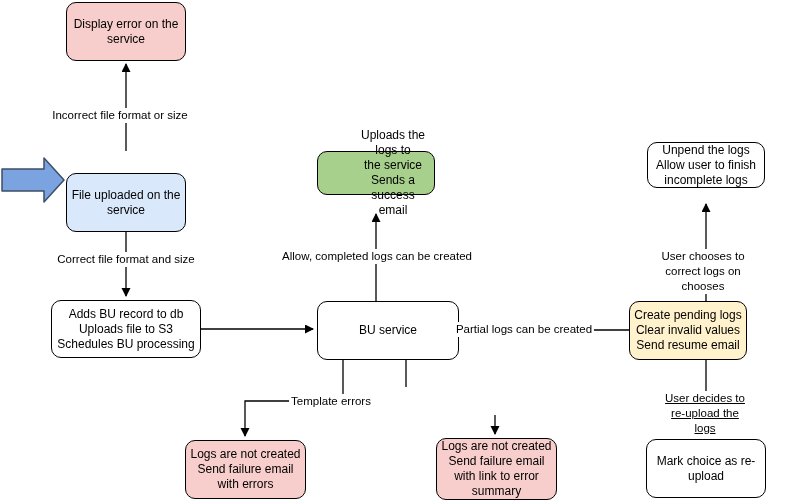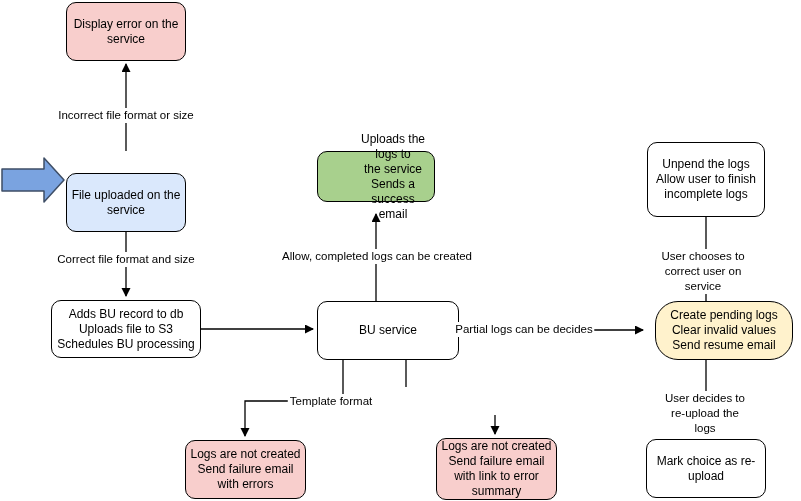--- a/index.html
+++ b/index.html
@@ -37,46 +37,46 @@
   .node.pink   { background: #f8cecc; }
   .node.blue   { background: #dae8fc; }
   .node.green  { background: #a8d08d; }
   .node.yellow { background: #fff2cc; }
   .node.white  { background: #ffffff; }
 
   #n-display-error { left: 66px;  top: 2px;   width: 120px; height: 59px; }
   #n-file-uploaded { left: 66px;  top: 151px; width: 120px; height: 59px; margin-top: 22px; }
   #n-adds-bu       { left: 51px;  top: 300px; width: 150px; height: 58px; }
   #n-bu-service    { left: 317px; top: 301px; width: 142px; height: 59px; }
-  #n-uploads-logs  { left: 317px; top: 151px; width: 118px; height: 51px; padding-left: 37px; }
-  #n-unpend        { left: 647px; top: 142px; width: 118px; height: 75px; }
-  #n-create-pending{ left: 655px; top: 301px; width: 138px; height: 59px; border-radius: 23px; }
+  #n-uploads-logs  { left: 317px; top: 151px; width: 118px; height: 44px; padding-left: 37px; }
+  #n-unpend        { left: 647px; top: 142px; width: 118px; height: 46px; }
+  #n-create-pending{ left: 629px; top: 301px; width: 118px; height: 59px; }
   #n-mark-choice   { left: 646px; top: 439px; width: 120px; height: 59px; }
   #n-fail-errors   { left: 185px; top: 440px; width: 121px; height: 59px; }
   #n-fail-summary  { left: 436px; top: 438px; width: 121px; height: 62px; }
 
   .edge-label {
     position: absolute;
     transform: translateX(-50%);
     background: #ffffff;
     font-size: 11.5px;
     line-height: 15px;
     color: #000000;
     text-align: center;
     white-space: pre-line;
     padding: 0 2px;
   }
-  #l-incorrect    { left: 126px; top: 108px; }
+  #l-incorrect    { left: 120px; top: 108px; }
   #l-correct      { left: 126px; top: 252px; }
   #l-valid        { left: 377px; top: 249px; }
   #l-user-chooses { left: 703px; top: 249px; }
   #l-partial      { left: 524px; top: 322px; }
   #l-template     { left: 331px; top: 394px; }
   #l-errors-fields{ left: 452px; top: 386px; }
-  #l-user-decides { left: 705px; top: 391px; }
+  #l-user-decides { left: 705px; top: 391px; text-decoration: underline; }
 </style>
 </head>
 <body>
 
 <div class="canvas">
 
   <svg class="wires" viewBox="0 0 801 501" xmlns="http://www.w3.org/2000/svg">
     <defs>
       <marker id="arr" markerWidth="10" markerHeight="10" refX="8" refY="4.5" orient="auto" markerUnits="userSpaceOnUse">
         <path d="M0,0 L9,4.5 L0,9 Z" fill="#000000"></path>
@@ -129,18 +129,18 @@
 Send failure email
 with errors</div>
   <div class="node pink" id="n-fail-summary">Logs are not created
 Send failure email
 with link to error
 summary</div>
 
   <div class="edge-label" id="l-incorrect">Incorrect file format or size</div>
   <div class="edge-label" id="l-correct">Correct file format and size</div>
   <div class="edge-label" id="l-valid">Allow, completed logs can be created</div>
-  <div class="edge-label" id="l-user-chooses">User chooses to correct user on service</div>
-  <div class="edge-label" id="l-partial">Partial logs can be decides</div>
-  <div class="edge-label" id="l-template">Template format</div>
+  <div class="edge-label" id="l-user-chooses">User chooses to correct logs on chooses</div>
+  <div class="edge-label" id="l-partial">Partial logs can be created</div>
+  <div class="edge-label" id="l-template">Template errors</div>
   <div class="edge-label" id="l-user-decides">User decides to re-upload the logs</div>
 
 </div>
 
 </body></html>

